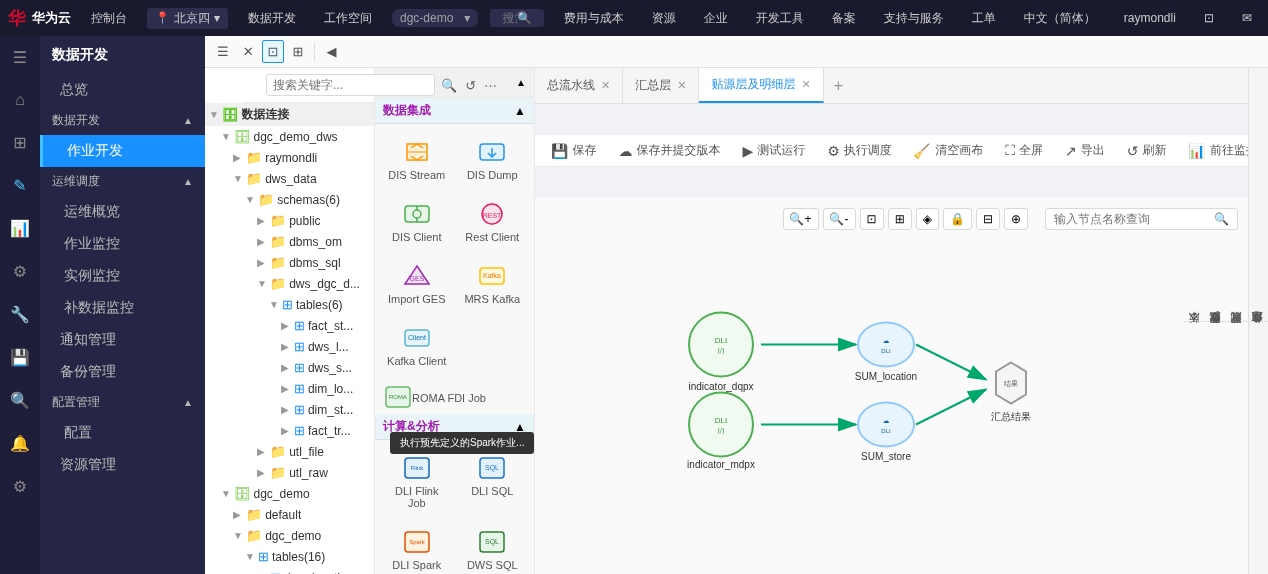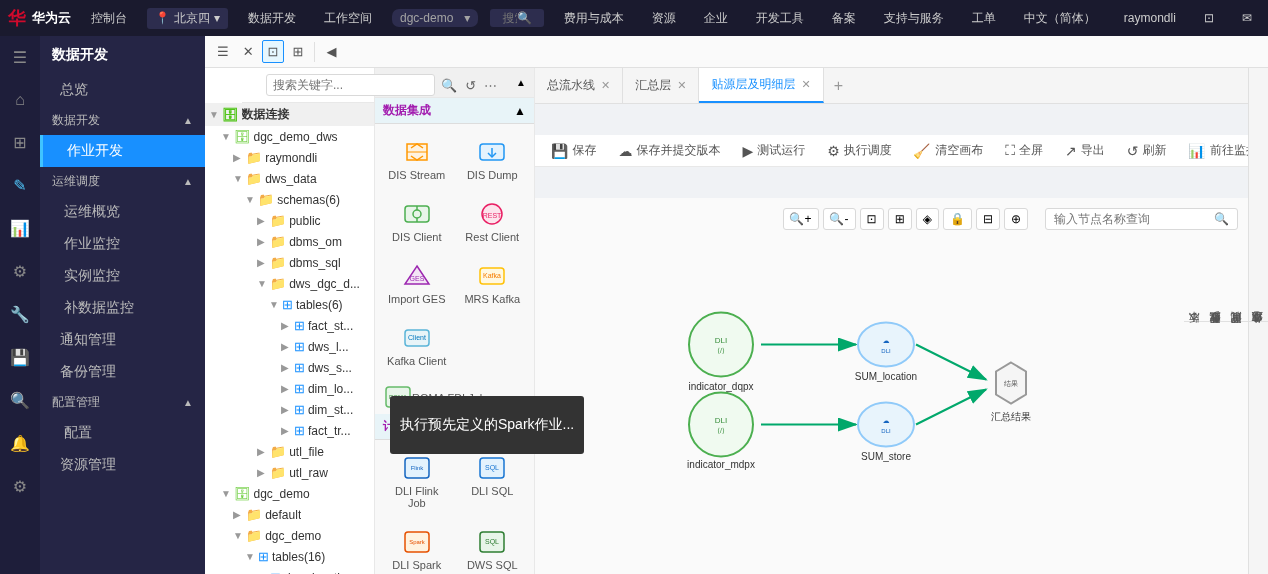--- a/index.html
+++ b/index.html
@@ -46,22 +46,22 @@
     .tree-node { padding: 3px 4px; cursor: pointer; display: flex; align-items: center; gap: 3px; white-space: nowrap; overflow: hidden; }
     .tree-arrow { font-size: 10px; color: #999; width: 10px; }
     .tree-icon { font-size: 13px; }
     .tree-label { font-size: 12px; color: #333; overflow: hidden; text-overflow: ellipsis; }
     .db-icon { color: #52c41a; }
     .table-icon { color: #1890ff; }
     .folder-icon { color: #faad14; }
 
     
     .tooltip-box {
-      position: absolute; background: #333; color: #fff; padding: 20px 10px;
-      border-radius: 3px; font-size: 14px; white-space: nowrap;
+      position: absolute; background: #333; color: #fff; padding: 4px 10px;
+      border-radius: 3px; font-size: 10px; white-space: nowrap;
       left: 185px; bottom: 120px; z-index: 100;
     }
 
     
     .node-library { width: 160px; background: #f8f8f8; border-right: 1px solid #e8e8e8; display: flex; flex-direction: column; flex-shrink: 0; overflow-y: auto; }
     .node-lib-header { display: flex; align-items: center; justify-content: space-between; padding: 6px 8px; background: #f0f0f0; border-bottom: 1px solid #e8e8e8; }
     .node-lib-title { font-size: 12px; font-weight: bold; color: #333; text-align: right; }
     .node-lib-arrow { font-size: 10px; cursor: pointer; }
     .node-section-header { display: flex; align-items: center; justify-content: space-between; padding: 4px 8px; background: #e8f4f8; border-bottom: 1px solid #ddd; cursor: pointer; }
     .node-section-title { font-size: 12px; font-weight: bold; color: #a21caf; }

